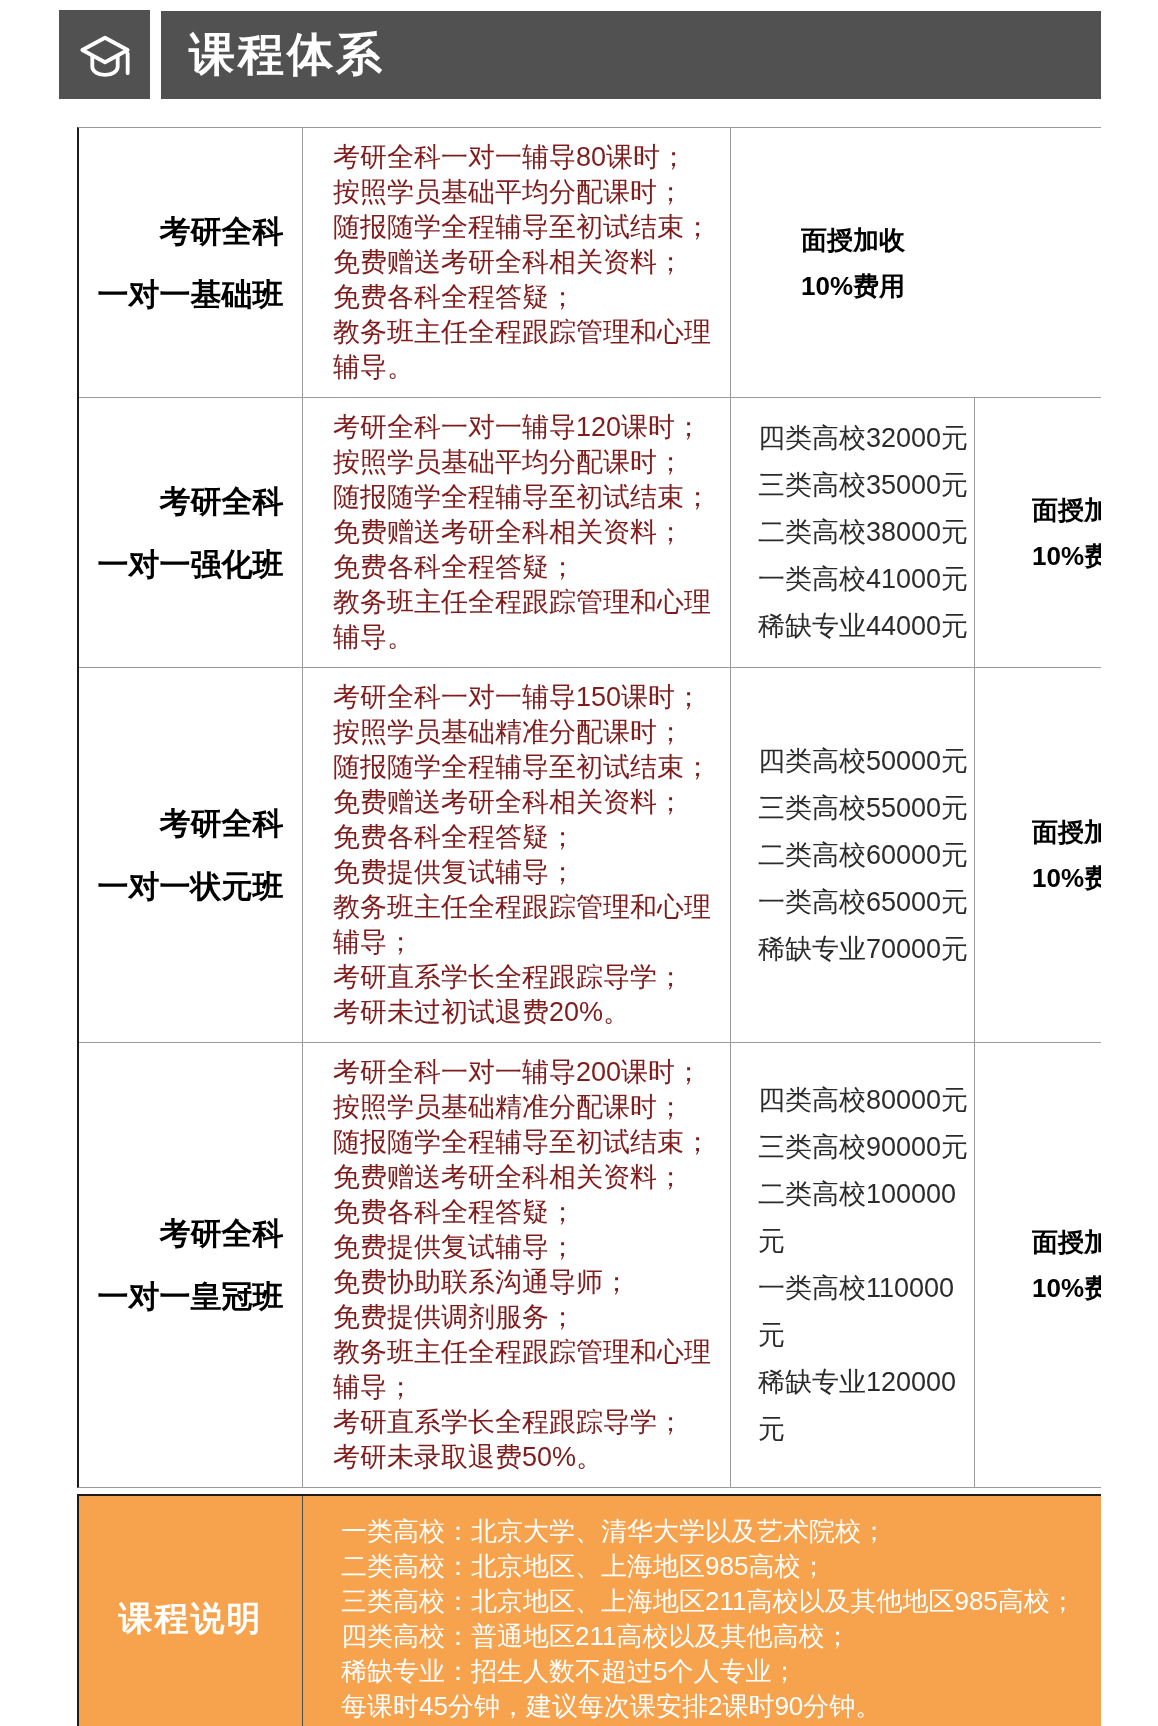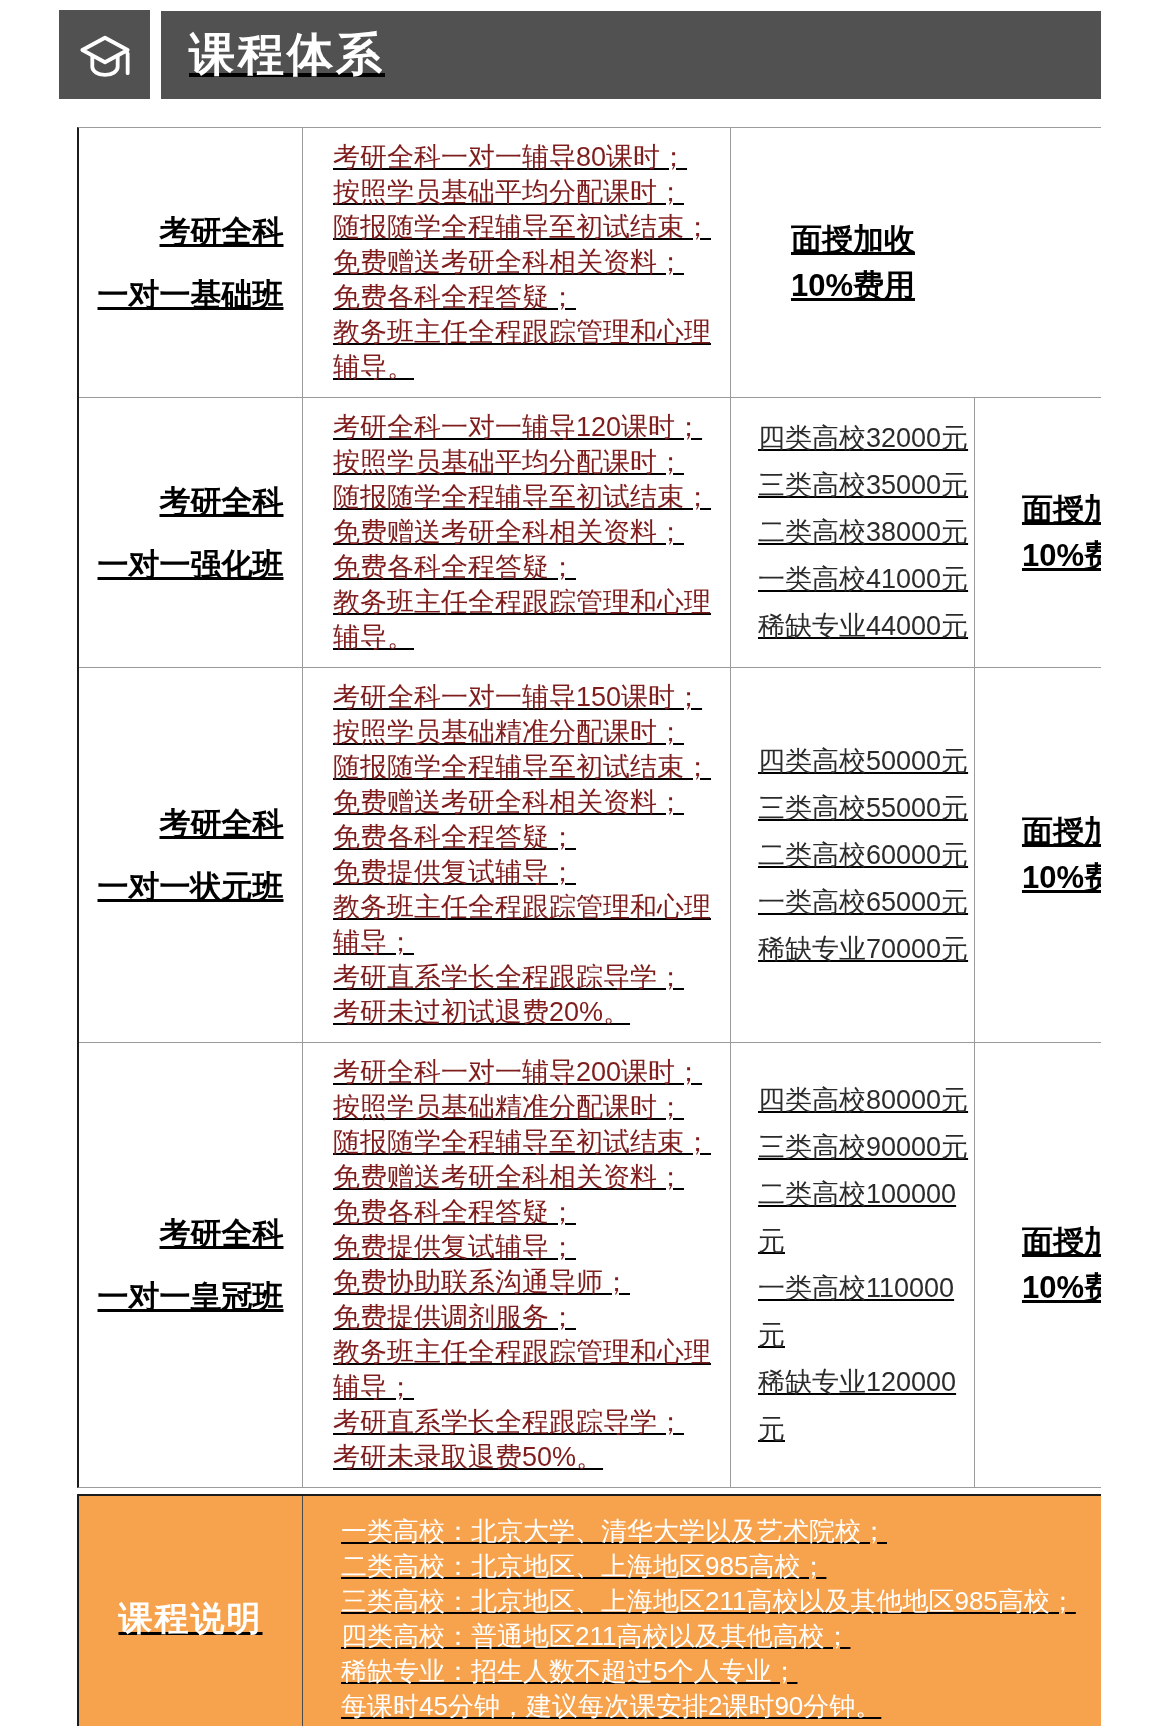--- a/index.html
+++ b/index.html
@@ -1,20 +1,20 @@
 <!DOCTYPE html>
 <html style="--orange: #F7A24C; --dark-gray: #515151;"><head>
 <meta charset="utf-8">
 <style>
   * { margin:0; padding:0; box-sizing:border-box; }
   html,body { background:#ffffff; }
   body { font-family:"Liberation Sans","DejaVu Sans",sans-serif; }
   .page{
     position:relative; width:1044px; height:1726px; background:#fff;
-    overflow:hidden; margin:0 auto;text-decoration:underline;
+    overflow:hidden; margin:0 auto;
   }
   
   .top-header{ display:flex; align-items:stretch; padding:10px 0 0 2px; gap:11px; }
   .icon-box{
     width:91px; height:89px; background:var(--dark-gray,#515151);
     display:flex; align-items:center; justify-content:center; flex:0 0 auto;
   }
   .title-bar{
     flex:1 1 auto; height:88px; margin-top:1px; background:var(--dark-gray,#515151);
     display:flex; align-items:center; padding-left:28px;
@@ -49,21 +49,21 @@
   }
   .cell.desc{
     padding:12px 8px 12px 30px; font-size:27px; color:#7f1d1d;
     white-space:pre-line; line-height:35px;
   }
   .cell.online{
     padding-left:27px; font-size:27px; color:#2b2b2b;
     white-space:pre-line; line-height:47px;
   }
   .cell.offline{
-    align-items:center; text-align:left; font-size:31px; font-weight:700; color:#000;
+    align-items:center; text-align:left; font-size:26px; font-weight:700; color:#000;
     white-space:pre-line; line-height:46px;
   }
   .row-1{ min-height:235px; } .row-2{ min-height:234px; }
   .row-3{ min-height:330px; } .row-4{ min-height:400px; }
   
   .tfoot{
     margin-top:6px; min-height:248px; display:grid; grid-template-columns:224px auto;
     background:var(--orange,#F7A24C);
     border:2px solid #1c1c1c;
   }

